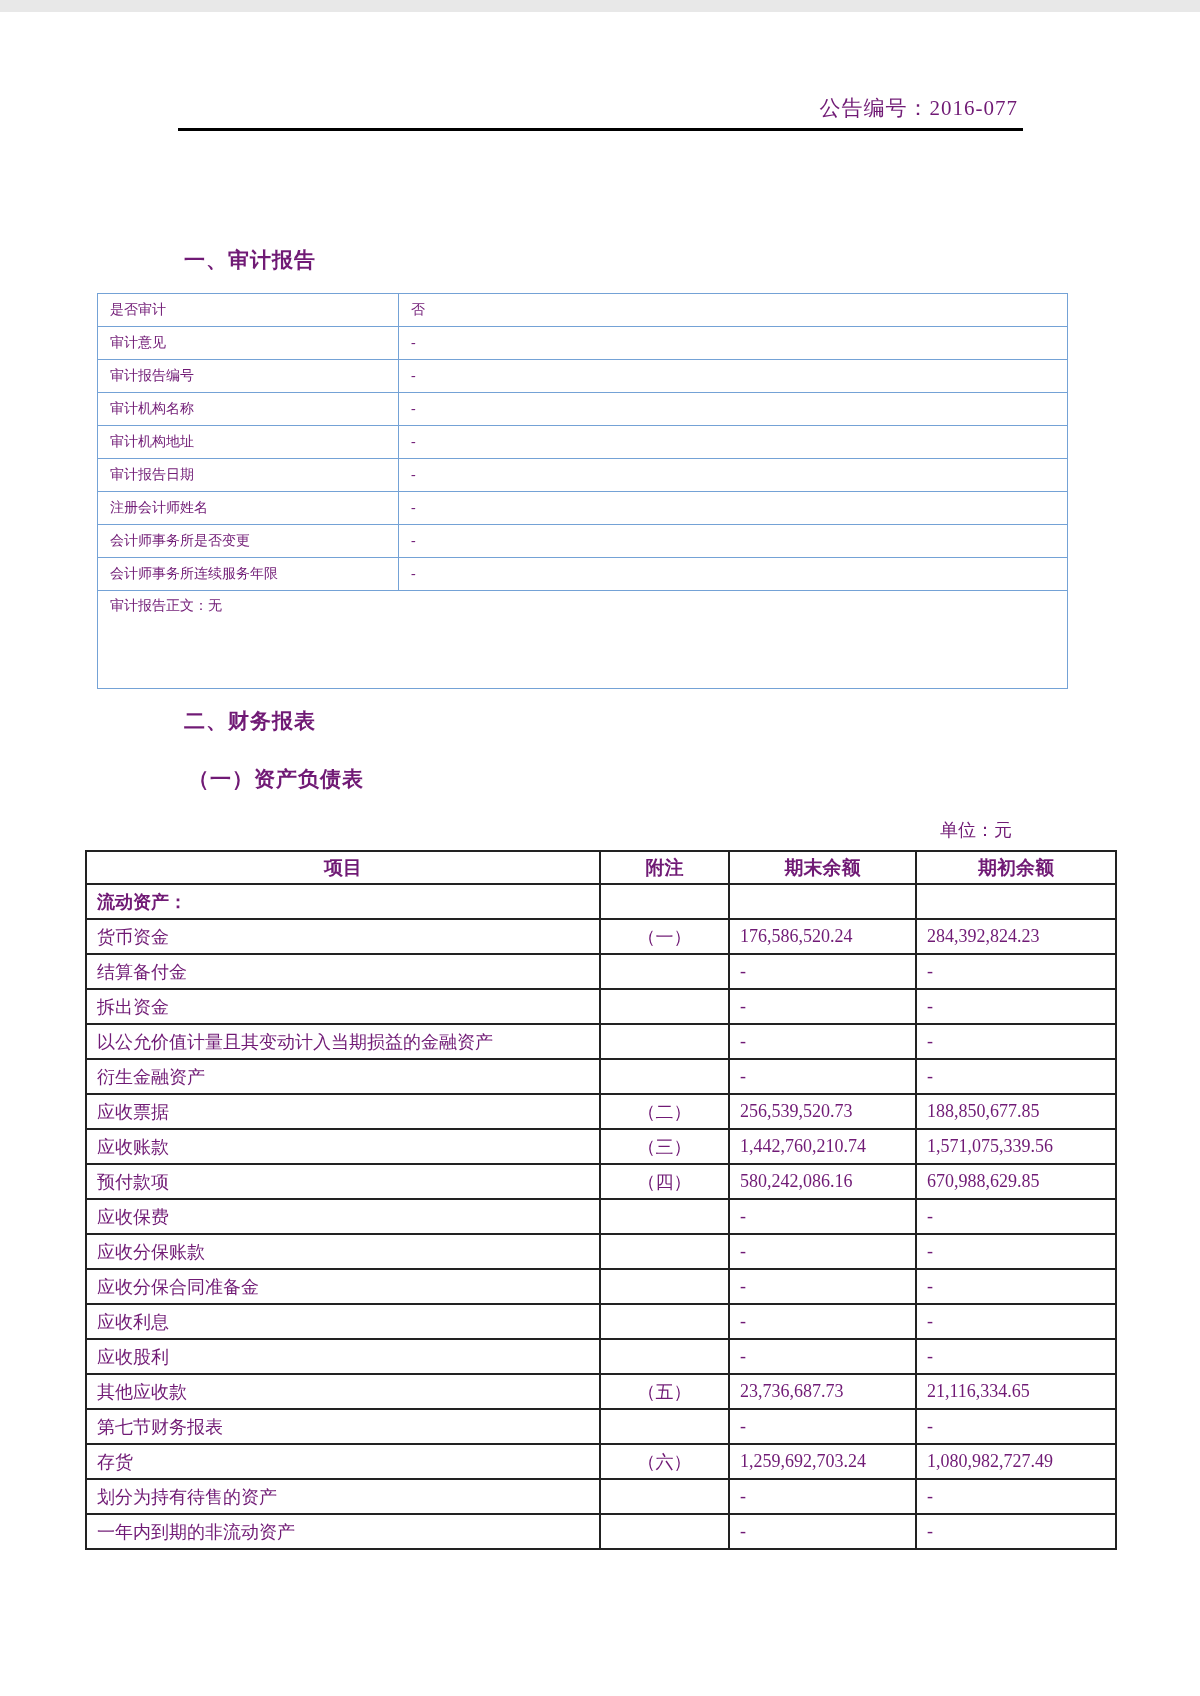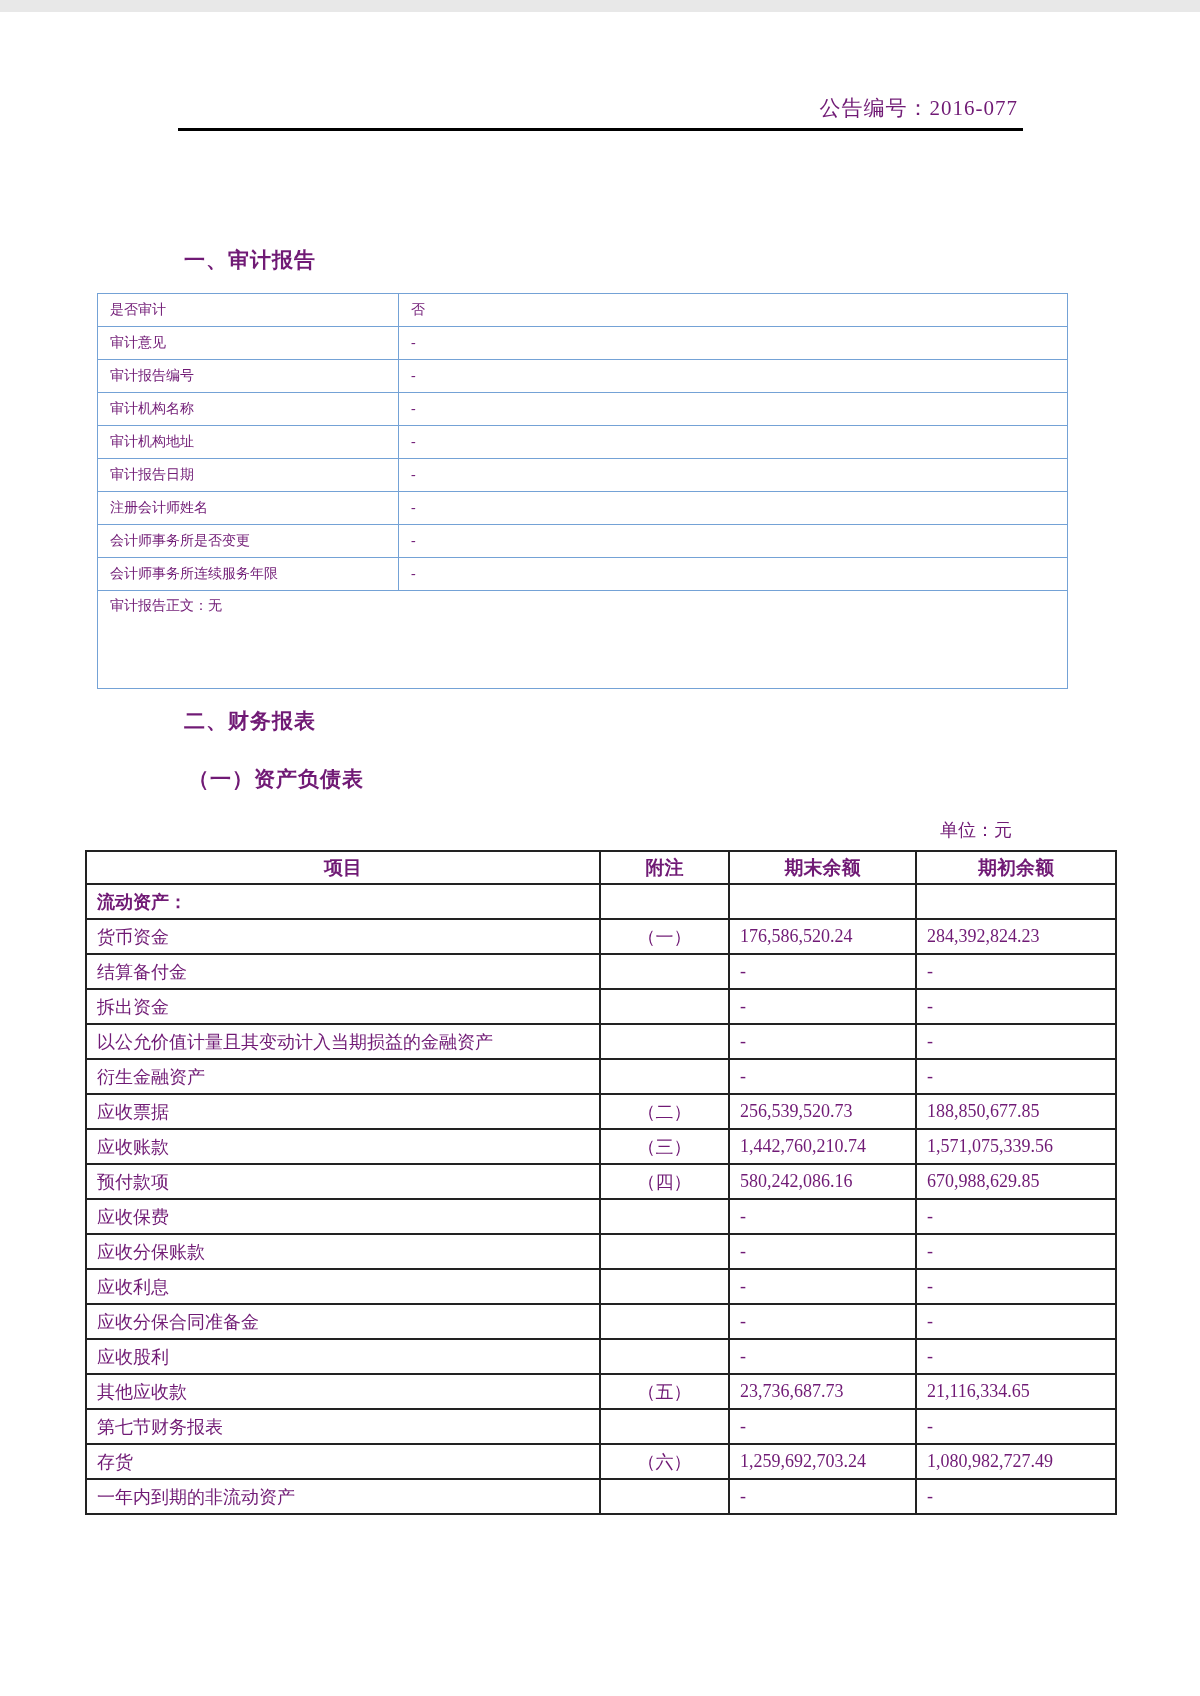--- a/index.html
+++ b/index.html
@@ -215,27 +215,27 @@
           <td class="cell-amount">-</td>
           <td class="cell-amount">-</td>
         </tr>
         <tr>
           <td class="cell-item">应收分保账款</td>
           <td class="cell-note"></td>
           <td class="cell-amount">-</td>
           <td class="cell-amount">-</td>
         </tr>
         <tr>
+          <td class="cell-item">应收分保合同准备金</td>
+          <td class="cell-note"></td>
+          <td class="cell-amount">-</td>
+          <td class="cell-amount">-</td>
+        </tr>
+        <tr>
           <td class="cell-item">应收利息</td>
-          <td class="cell-note"></td>
-          <td class="cell-amount">-</td>
-          <td class="cell-amount">-</td>
-        </tr>
-        <tr>
-          <td class="cell-item">应收分保合同准备金</td>
           <td class="cell-note"></td>
           <td class="cell-amount">-</td>
           <td class="cell-amount">-</td>
         </tr>
         <tr>
           <td class="cell-item">应收股利</td>
           <td class="cell-note"></td>
           <td class="cell-amount">-</td>
           <td class="cell-amount">-</td>
         </tr>
@@ -251,20 +251,26 @@
           <td class="cell-amount">-</td>
           <td class="cell-amount">-</td>
         </tr>
         <tr>
           <td class="cell-item">存货</td>
           <td class="cell-note">（六）</td>
           <td class="cell-amount">1,259,692,703.24</td>
           <td class="cell-amount">1,080,982,727.49</td>
         </tr>
         <tr>
+          <td class="cell-item">划分为持有待售的资产</td>
+          <td class="cell-note"></td>
+          <td class="cell-amount">-</td>
+          <td class="cell-amount">-</td>
+        </tr>
+        <tr>
           <td class="cell-item">一年内到期的非流动资产</td>
           <td class="cell-note"></td>
           <td class="cell-amount">-</td>
           <td class="cell-amount">-</td>
         </tr>
       </tbody>
   </table>
 
 </div>
 

